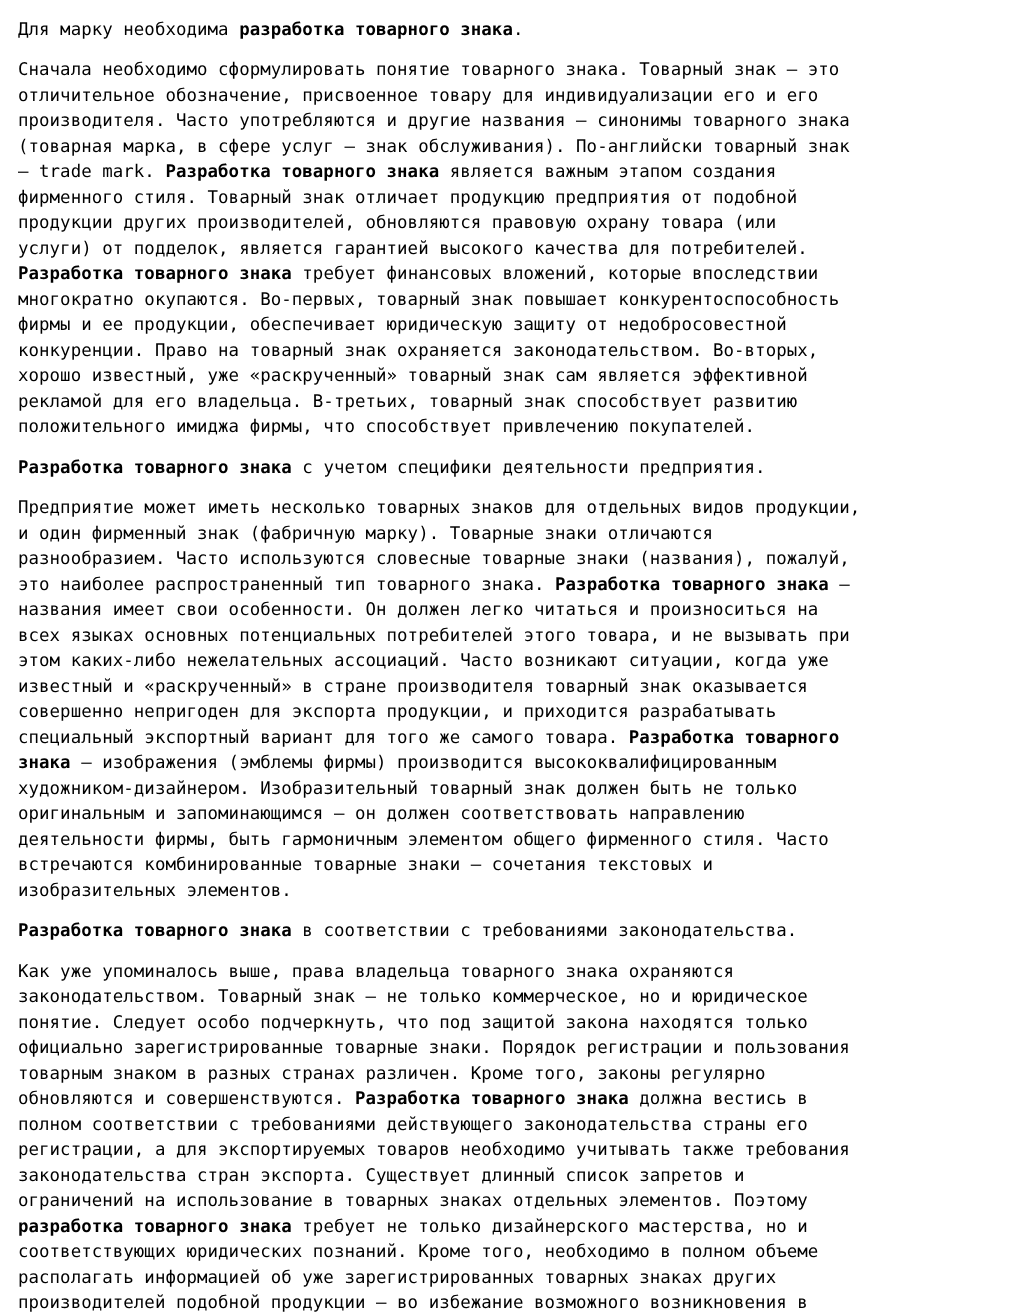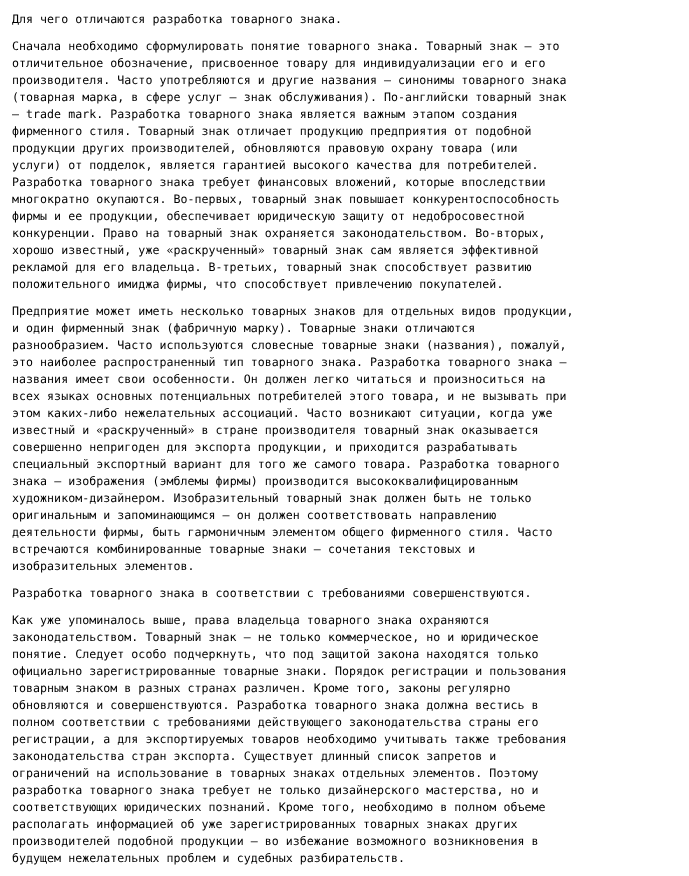--- a/index.html
+++ b/index.html
@@ -31,60 +31,61 @@
     white-space: pre-wrap;
     word-break: normal;
     overflow-wrap: normal;
     letter-spacing: 0.04px;
   }
   .para + .para {
     margin-top: 10px;
   }
   .para b,
   .para strong {
-    font-weight: normal;
+    font-weight: bold;
   }
 </style>
 </head>
 <body style="background: rgb(255, 255, 255);">
 
 <div id="doc" style="color: rgb(0, 0, 0);">
-    <p class="para"><span>Для чего отличаются </span><b>разработка товарного знака</b><span>.</span></p>
+    <p class="para"><span>Для марку необходима </span><b>разработка товарного знака</b><span>.</span></p>
     <p class="para"><span>Сначала необходимо сформулировать понятие товарного знака. Товарный знак – это
 отличительное обозначение, присвоенное товару для индивидуализации его и его
 производителя. Часто употребляются и другие названия – синонимы товарного знака
 (товарная марка, в сфере услуг – знак обслуживания). По-английски товарный знак
 – trade mark. </span><b>Разработка товарного знака</b><span> является важным этапом создания
 фирменного стиля. Товарный знак отличает продукцию предприятия от подобной
 продукции других производителей, обновляются правовую охрану товара (или
 услуги) от подделок, является гарантией высокого качества для потребителей.
 </span><b>Разработка товарного знака</b><span> требует финансовых вложений, которые впоследствии
 многократно окупаются. Во-первых, товарный знак повышает конкурентоспособность
 фирмы и ее продукции, обеспечивает юридическую защиту от недобросовестной
 конкуренции. Право на товарный знак охраняется законодательством. Во-вторых,
 хорошо известный, уже «раскрученный» товарный знак сам является эффективной
 рекламой для его владельца. В-третьих, товарный знак способствует развитию
 положительного имиджа фирмы, что способствует привлечению покупателей.</span></p>
+    <p class="para"><b>Разработка товарного знака</b><span> с учетом специфики деятельности предприятия.</span></p>
     <p class="para"><span>Предприятие может иметь несколько товарных знаков для отдельных видов продукции,
 и один фирменный знак (фабричную марку). Товарные знаки отличаются
 разнообразием. Часто используются словесные товарные знаки (названия), пожалуй,
 это наиболее распространенный тип товарного знака. </span><b>Разработка товарного знака</b><span> –
 названия имеет свои особенности. Он должен легко читаться и произноситься на
 всех языках основных потенциальных потребителей этого товара, и не вызывать при
 этом каких-либо нежелательных ассоциаций. Часто возникают ситуации, когда уже
 известный и «раскрученный» в стране производителя товарный знак оказывается
 совершенно непригоден для экспорта продукции, и приходится разрабатывать
 специальный экспортный вариант для того же самого товара. </span><b>Разработка товарного
 знака</b><span> – изображения (эмблемы фирмы) производится высококвалифицированным
 художником-дизайнером. Изобразительный товарный знак должен быть не только
 оригинальным и запоминающимся – он должен соответствовать направлению
 деятельности фирмы, быть гармоничным элементом общего фирменного стиля. Часто
 встречаются комбинированные товарные знаки – сочетания текстовых и
 изобразительных элементов.</span></p>
-    <p class="para"><b>Разработка товарного знака</b><span> в соответствии с требованиями совершенствуются.</span></p>
+    <p class="para"><b>Разработка товарного знака</b><span> в соответствии с требованиями законодательства.</span></p>
     <p class="para"><span>Как уже упоминалось выше, права владельца товарного знака охраняются
 законодательством. Товарный знак – не только коммерческое, но и юридическое
 понятие. Следует особо подчеркнуть, что под защитой закона находятся только
 официально зарегистрированные товарные знаки. Порядок регистрации и пользования
 товарным знаком в разных странах различен. Кроме того, законы регулярно
 обновляются и совершенствуются. </span><b>Разработка товарного знака</b><span> должна вестись в
 полном соответствии с требованиями действующего законодательства страны его
 регистрации, а для экспортируемых товаров необходимо учитывать также требования
 законодательства стран экспорта. Существует длинный список запретов и
 ограничений на использование в товарных знаках отдельных элементов. Поэтому

